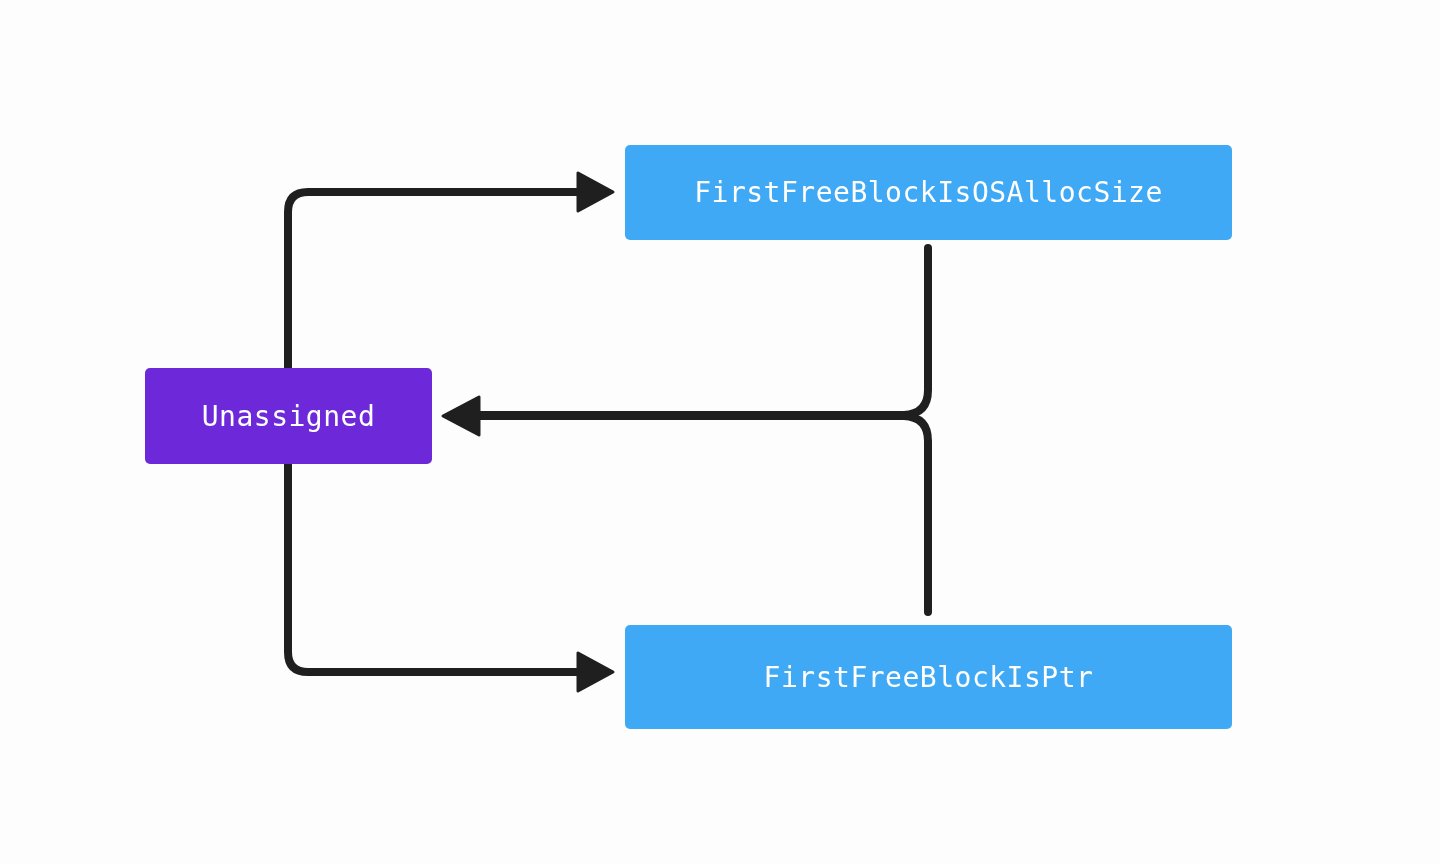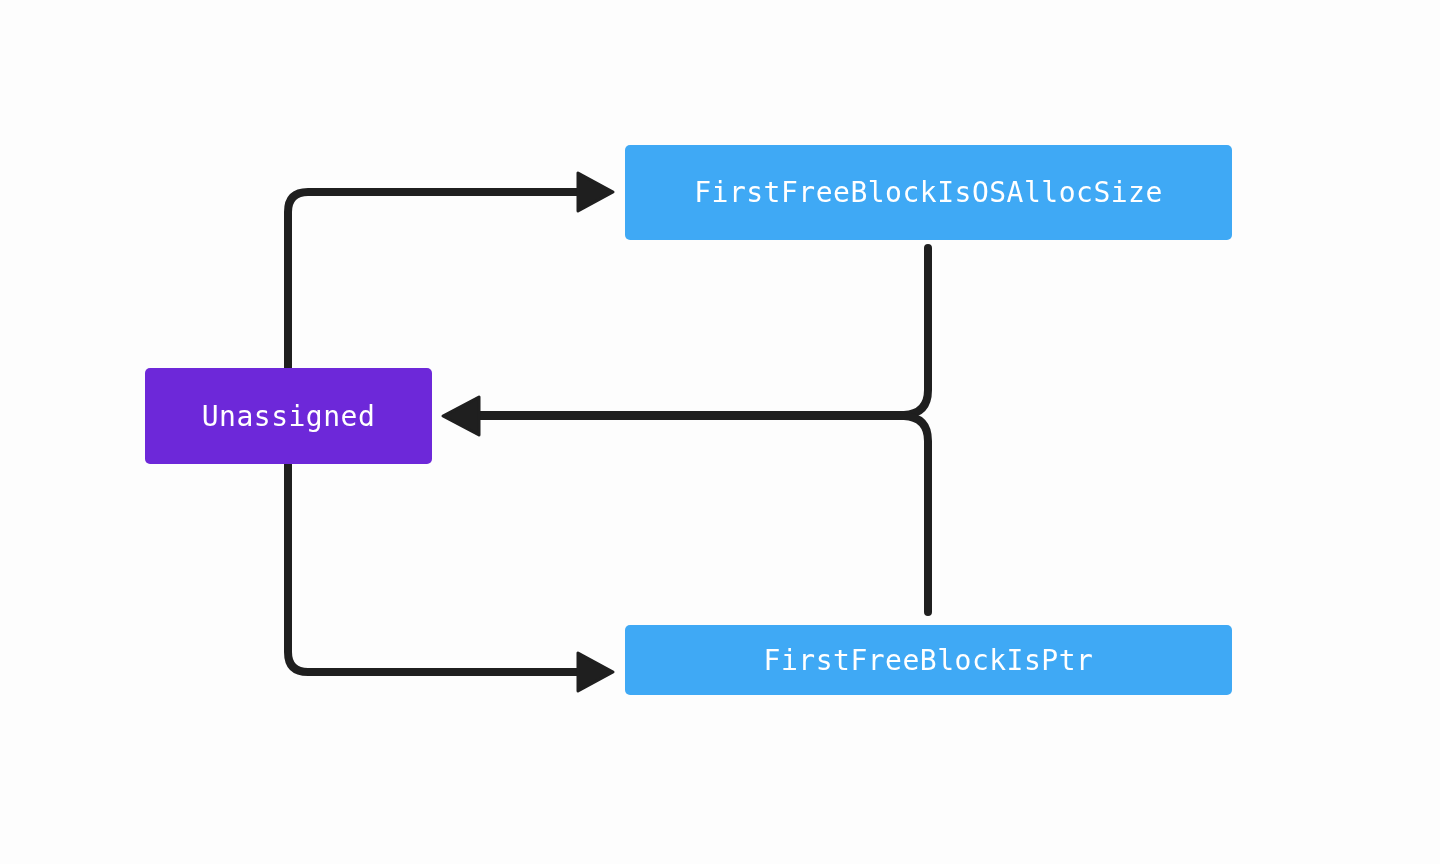--- a/index.html
+++ b/index.html
@@ -53,21 +53,21 @@
   #node-osallocsize {
     left: 625px;
     top: 145px;
     width: 607px;
     height: 95px;
   }
   #node-isptr {
     left: 625px;
     top: 625px;
     width: 607px;
-    height: 70px;
+    height: 104px;
   }
 </style>
 </head>
 <body>
 
 <div id="diagram-root">
 
   <svg id="edge-layer" viewBox="0 0 1440 864" width="1440" height="864" xmlns="http://www.w3.org/2000/svg">
 
     <g>

